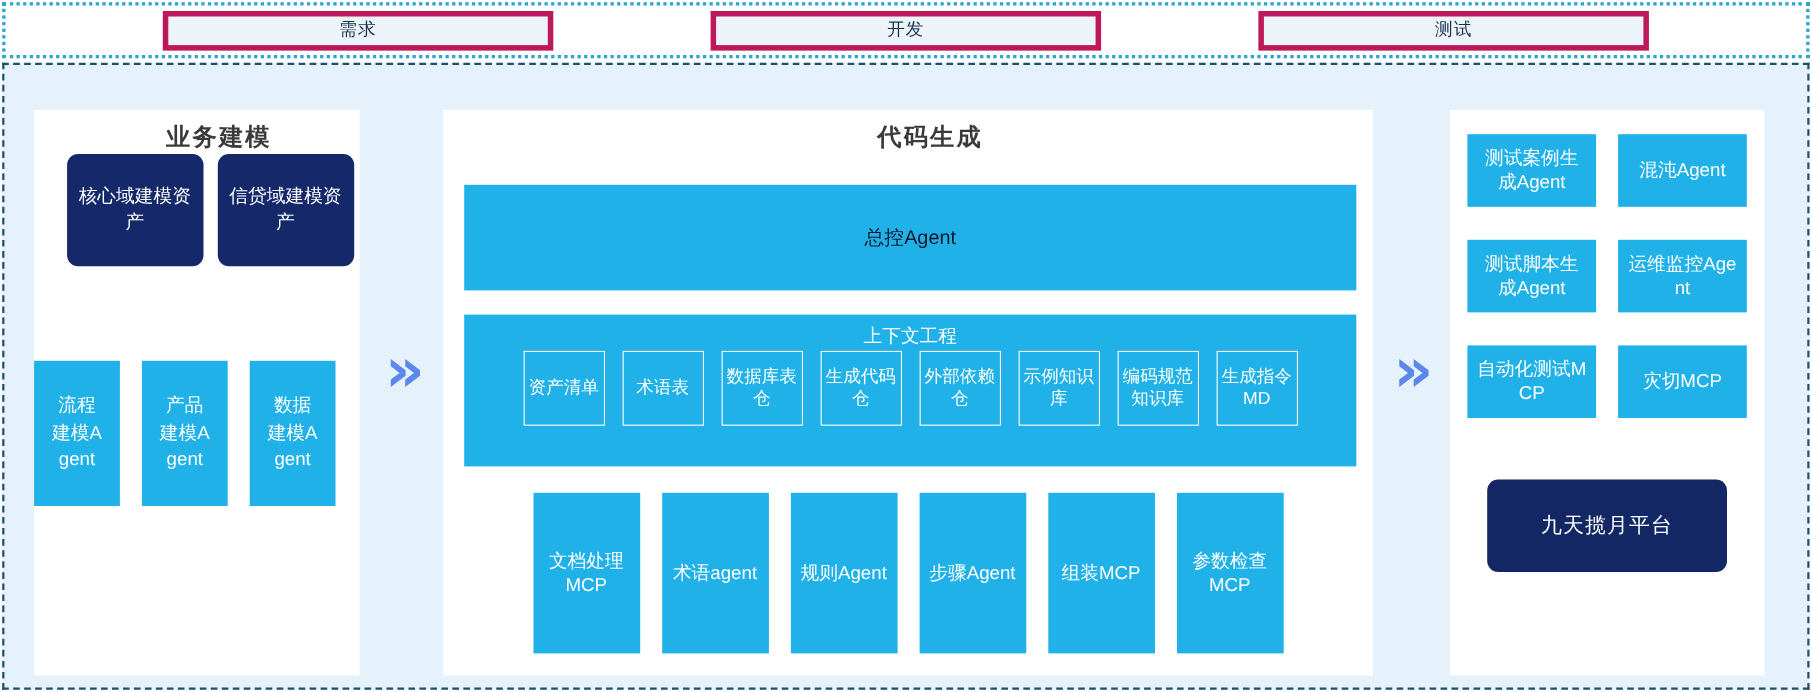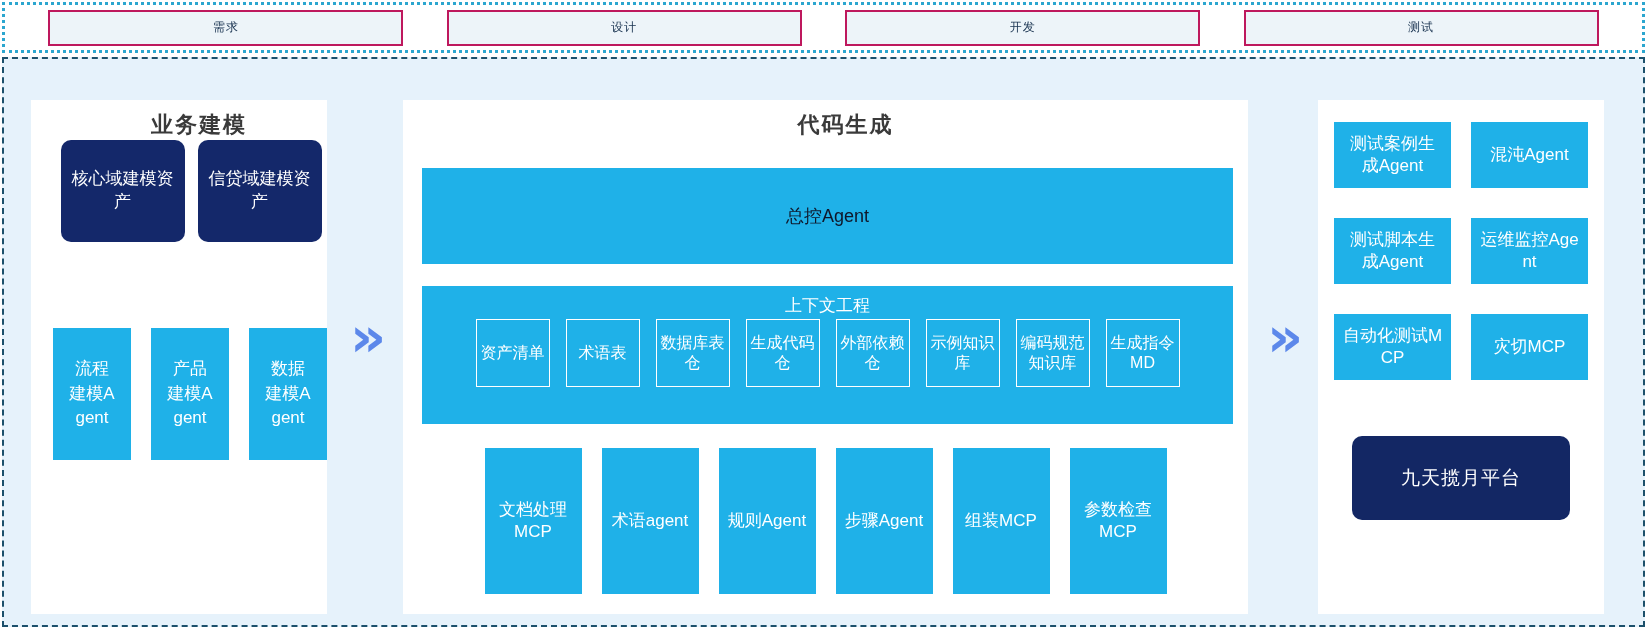--- a/index.html
+++ b/index.html
@@ -11,23 +11,23 @@
   #stage { position: relative; width: 1647px; height: 629px; background: #ffffff; }
 
   
   .phase-strip {
     position: absolute; left: 2px; top: 2px; width: 1643px; height: 51px;
     background: #ffffff; border: 3px dotted #2ba6cf;
     display: flex; justify-content: space-evenly; align-items: center;
   }
   .phase-box {
     width: 355px; height: 36px;
-    background: #edf4f9; border: 2px solid #be185d;
+    background: #edf4f9; border: 5px solid #be185d;
     display: flex; align-items: center; justify-content: center;
-    font-size: 12px; color: #16304e; letter-spacing: 1px;
+    font-size: 16px; color: #16304e; letter-spacing: 1px;
   }
 
   
   .main-container {
     position: absolute; left: 2px; top: 57px; width: 1643px; height: 570px;
     background: #e6f2fb; border: 2px dashed #1c506b;
   }
   .panel {
     position: absolute; top: 41px; height: 514px; background: #ffffff;
   }
@@ -50,21 +50,21 @@
   #chevron-2 { left: 1251px; }
 
   
   .assets-row { display: flex; justify-content: center; gap: 13px; padding-left: 24px; }
   .navy-box {
     background: #14286a; color: #ffffff; border-radius: 10px;
     width: 124px; height: 102px;
     display: flex; align-items: center; justify-content: center; text-align: center;
     font-size: 17px; line-height: 1.35; padding: 0 10px;
   }
-  .agents-row { margin-top: 86px; display: flex; justify-content: flex-end; gap: 20px; }
+  .agents-row { margin-top: 86px; display: flex; justify-content: flex-start; gap: 20px; }
   .cyan-tall {
     background: #1fb1e8; color: #ffffff;
     width: 78px; height: 132px; padding: 0 14px;
     display: flex; align-items: center; justify-content: center; text-align: center;
     font-size: 17px; line-height: 1.45; word-break: break-all;
   }
 
   
   .master-bar {
     margin: 28px 15px 0 19px; height: 96px; background: #1fb1e8;
@@ -108,21 +108,20 @@
     font-size: 19px; letter-spacing: 1px;
   }
 </style>
 </head>
 <body>
 
 <div id="stage">
 
   <div class="phase-strip">
     <div class="phase-box">需求</div>
-    <div class="phase-box">设计</div>
     <div class="phase-box">开发</div>
     <div class="phase-box">测试</div>
   </div>
 
   <div class="main-container">
 
     <div class="panel" id="panel-left">
       <div class="panel-title">业务建模</div>
       <div class="assets-row">
         <div class="navy-box">核心域建模资产</div>

